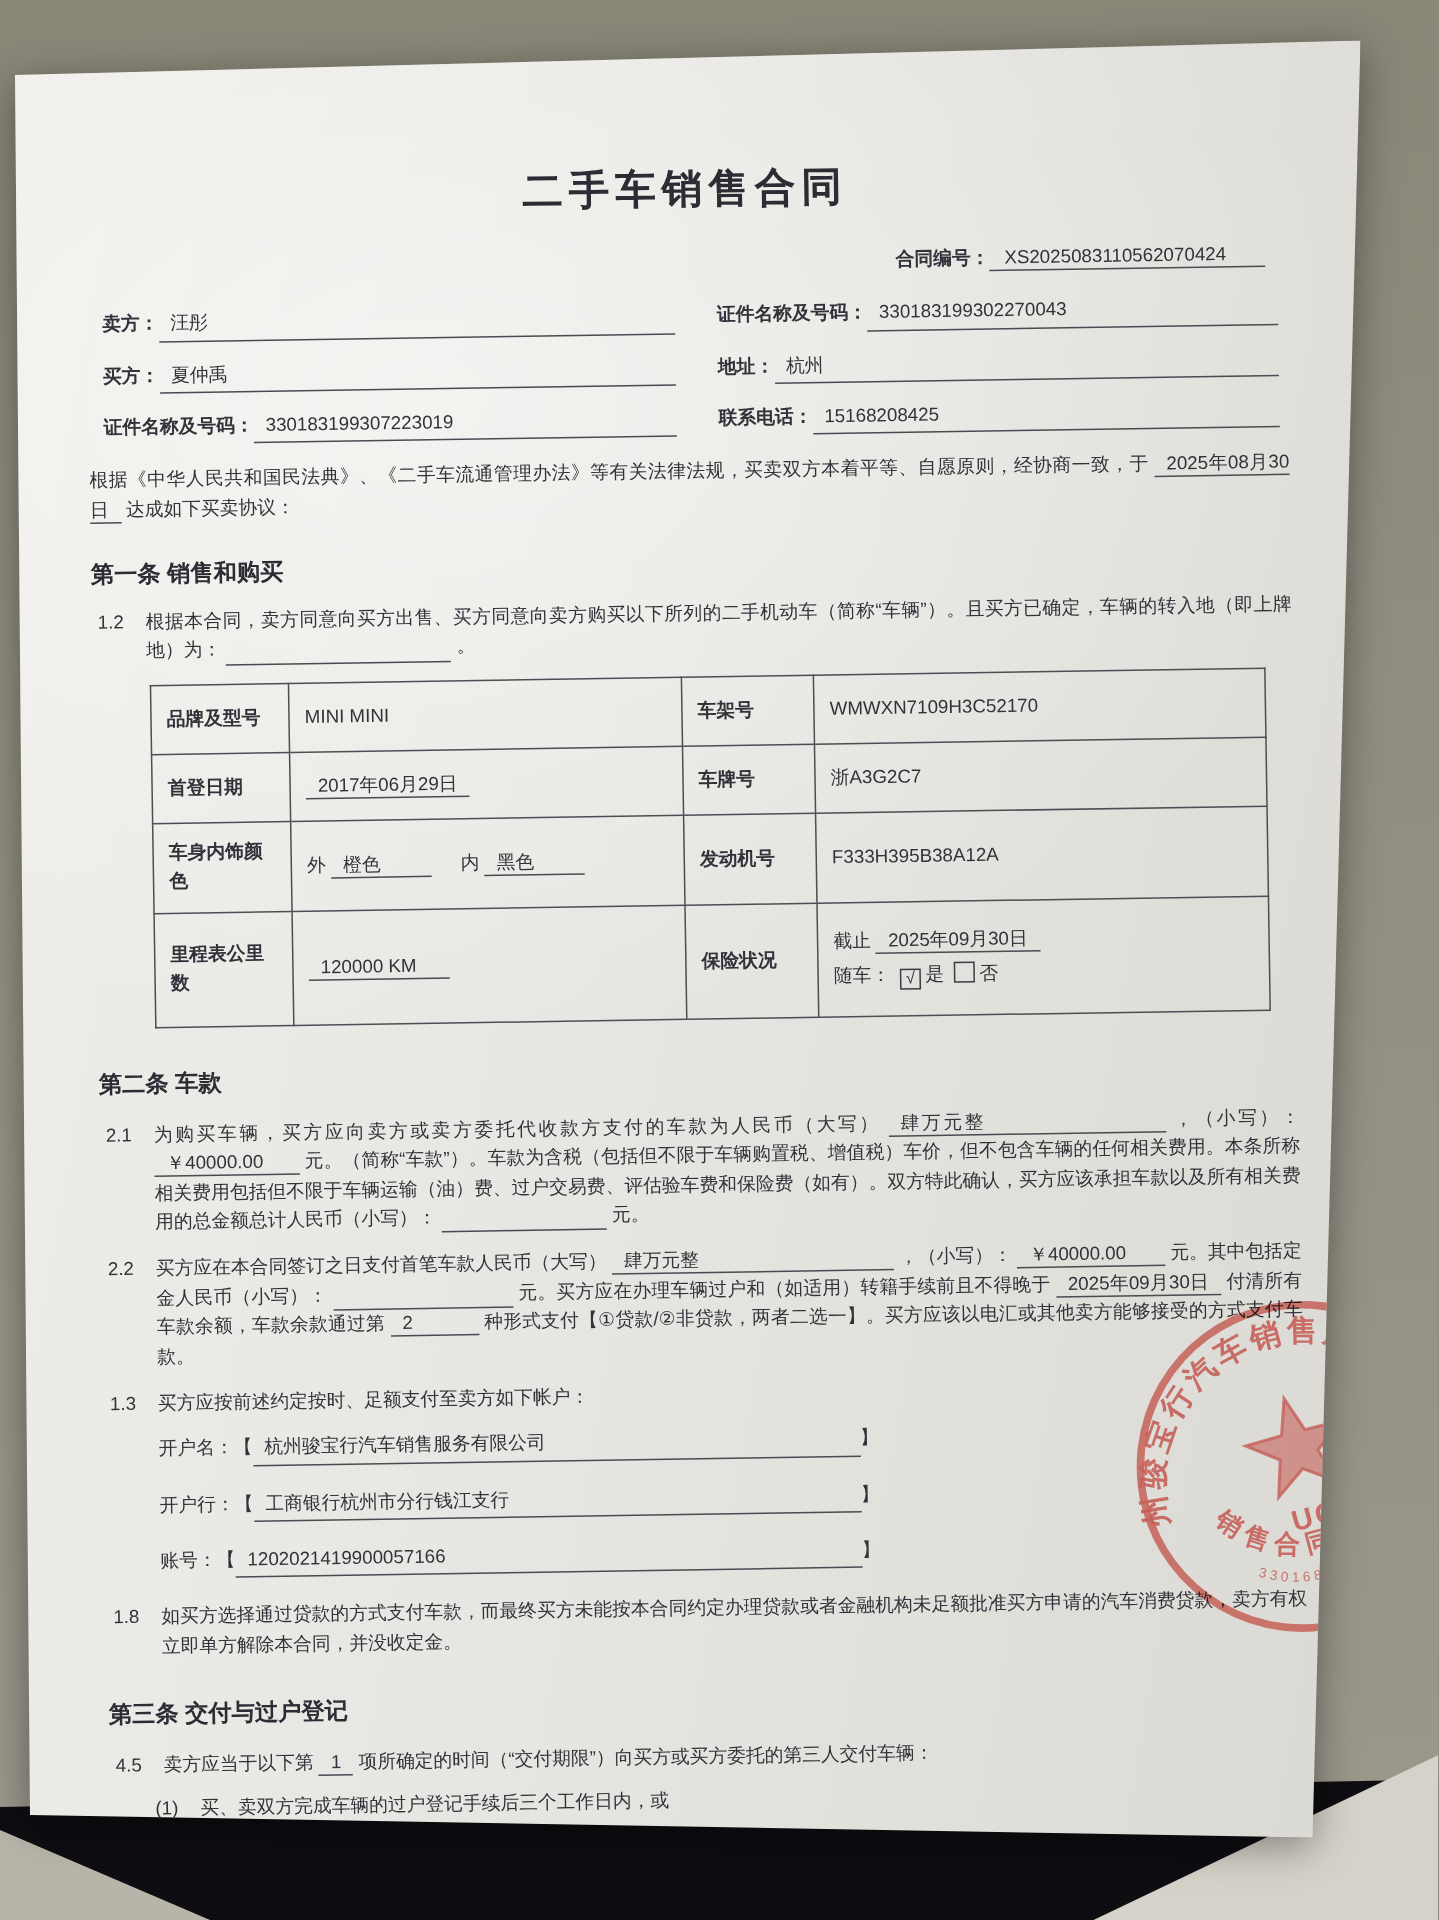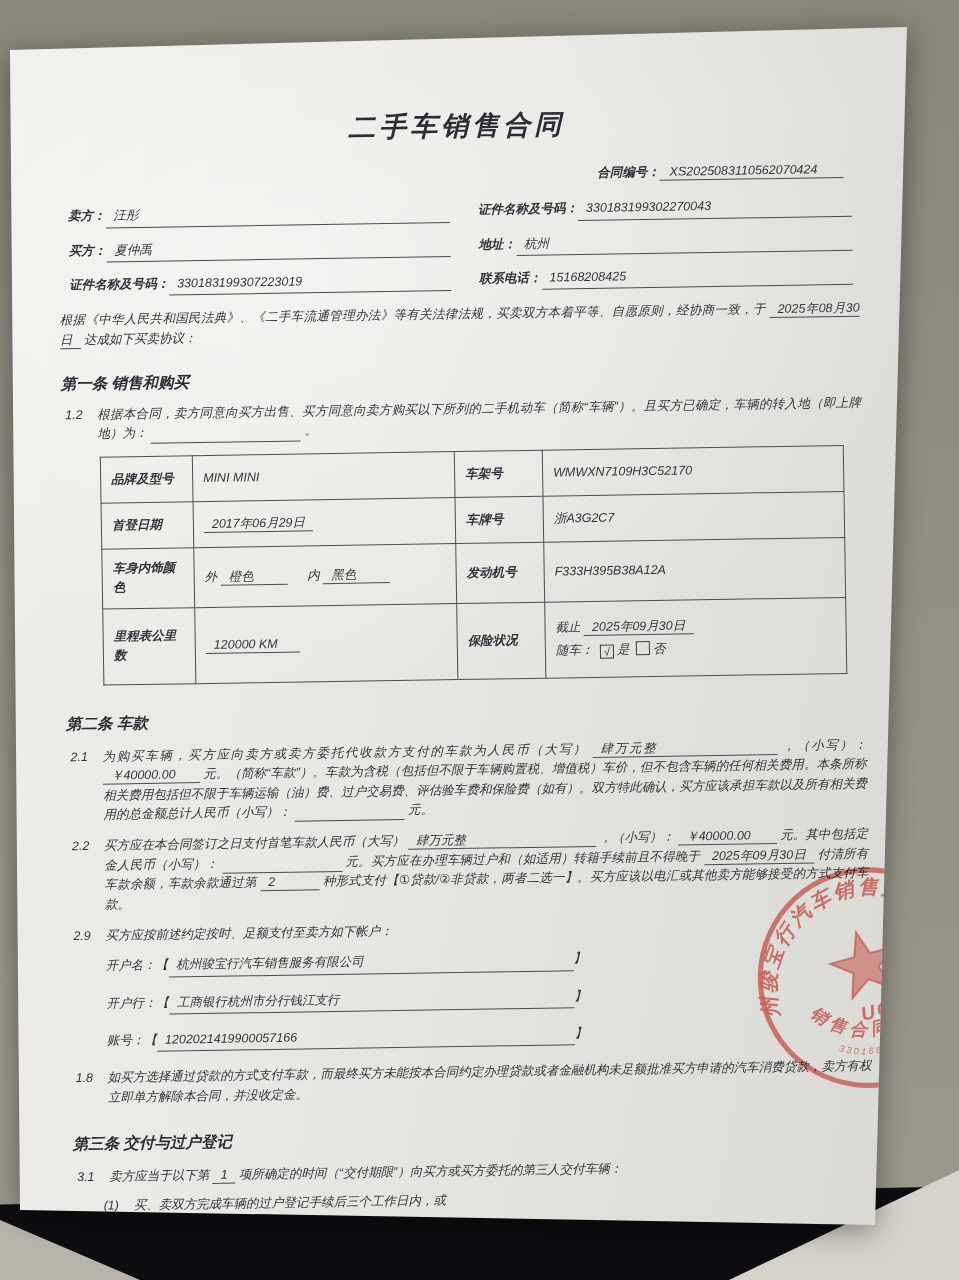--- a/index.html
+++ b/index.html
@@ -1,19 +1,19 @@
 <!DOCTYPE html>
 <html><head>
 <meta charset="utf-8">
 <style>
   * { margin:0; padding:0; box-sizing:border-box; }
   html,body { width:959px; height:1280px; overflow:hidden; }
   body { font-family:"Liberation Sans","DejaVu Sans",sans-serif; background:#8e8b80; position:relative; }
 
-  .photo { position:absolute; inset:0; background:linear-gradient(180deg,#8a8779 0%,#949184 55%,#9b988c 100%);font-style:italic; }
+  .photo { position:absolute; inset:0; background:linear-gradient(180deg,#8a8779 0%,#949184 55%,#9b988c 100%); }
 
   
   .bottom-dark { position:absolute; left:0; right:0; top:1150px; bottom:0; background:#0e0e12;
                  clip-path:polygon(0 42%, 100% 28%, 100% 100%, 0 100%); }
   .corner-left { position:absolute; left:0; bottom:0; width:140px; height:60px; background:#b8b4a9;
                  clip-path:polygon(0 0, 100% 100%, 0 100%); }
   .corner-right { position:absolute; right:0; bottom:0; width:230px; height:110px; background:#d6d2c9;
                   clip-path:polygon(100% 0, 100% 100%, 0 100%); }
 
   .paper-wrap { position:absolute; inset:0; filter:drop-shadow(0 6px 14px rgba(0,0,0,.4)); }
@@ -209,21 +209,21 @@
           <span class="blank" style="width:120px;"></span>
           <span>元。买方应在办理车辆过户和（如适用）转籍手续前且不得晚于</span>
           <span class="u">2025年09月30日</span>
           <span>付清所有车款余额，车款余款通过第</span>
           <span class="u" style="padding-right:44px;">2</span>
           <span>种形式支付【①贷款/②非贷款，两者二选一】。买方应该以电汇或其他卖方能够接受的方式支付车款。</span>
         </div>
       </div>
 
       <div class="clause" style="margin-top:12px;">
-        <span class="cnum">2.9</span>
+        <span class="cnum">1.3</span>
         <div class="ctext">买方应按前述约定按时、足额支付至卖方如下帐户：</div>
       </div>
       <div class="bank-line">
         <span class="lbl">开户名：【</span>
         <span class="u">杭州骏宝行汽车销售服务有限公司</span>
         <span>】</span>
       </div>
       <div class="bank-line" style="margin-top:16px;">
         <span class="lbl">开户行：【</span>
         <span class="u">工商银行杭州市分行钱江支行</span>
@@ -236,21 +236,21 @@
       </div>
 
       <div class="clause" style="margin-top:16px;">
         <span class="cnum">1.8</span>
         <div class="ctext">如买方选择通过贷款的方式支付车款，而最终买方未能按本合同约定办理贷款或者金融机构未足额批准买方申请的汽车消费贷款，卖方有权立即单方解除本合同，并没收定金。</div>
       </div>
 
       <div class="sec-heading" style="margin-top:24px;">第三条 交付与过户登记</div>
 
       <div class="clause" style="margin-top:12px;">
-        <span class="cnum">3.1</span>
+        <span class="cnum">4.5</span>
         <div class="ctext">
           <span>卖方应当于以下第</span>
           <span class="u">1</span>
           <span>项所确定的时间（“交付期限”）向买方或买方委托的第三人交付车辆：</span>
         </div>
       </div>
       <div class="subitem">
         <span class="snum">(1)</span>
         <span class="stext">买、卖双方完成车辆的过户登记手续后三个工作日内，或</span>
       </div>

